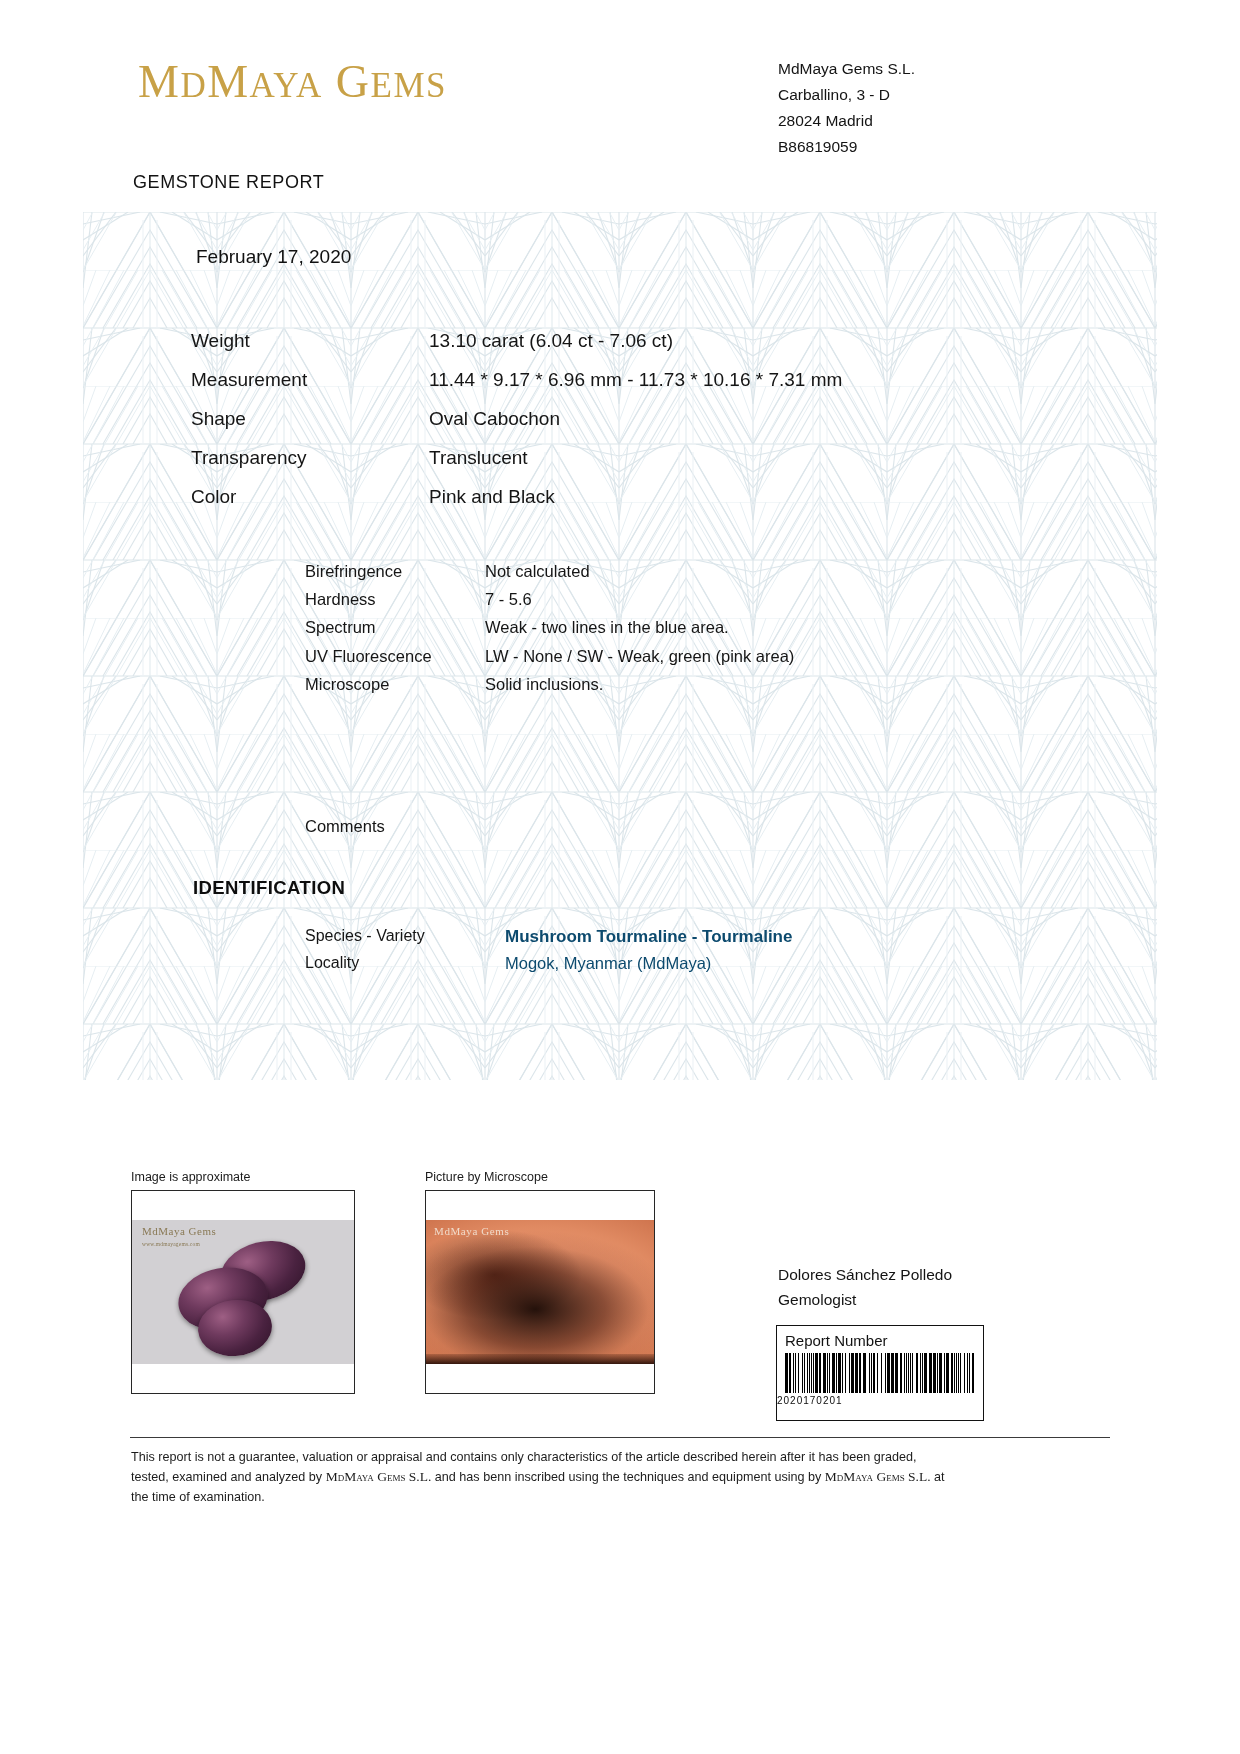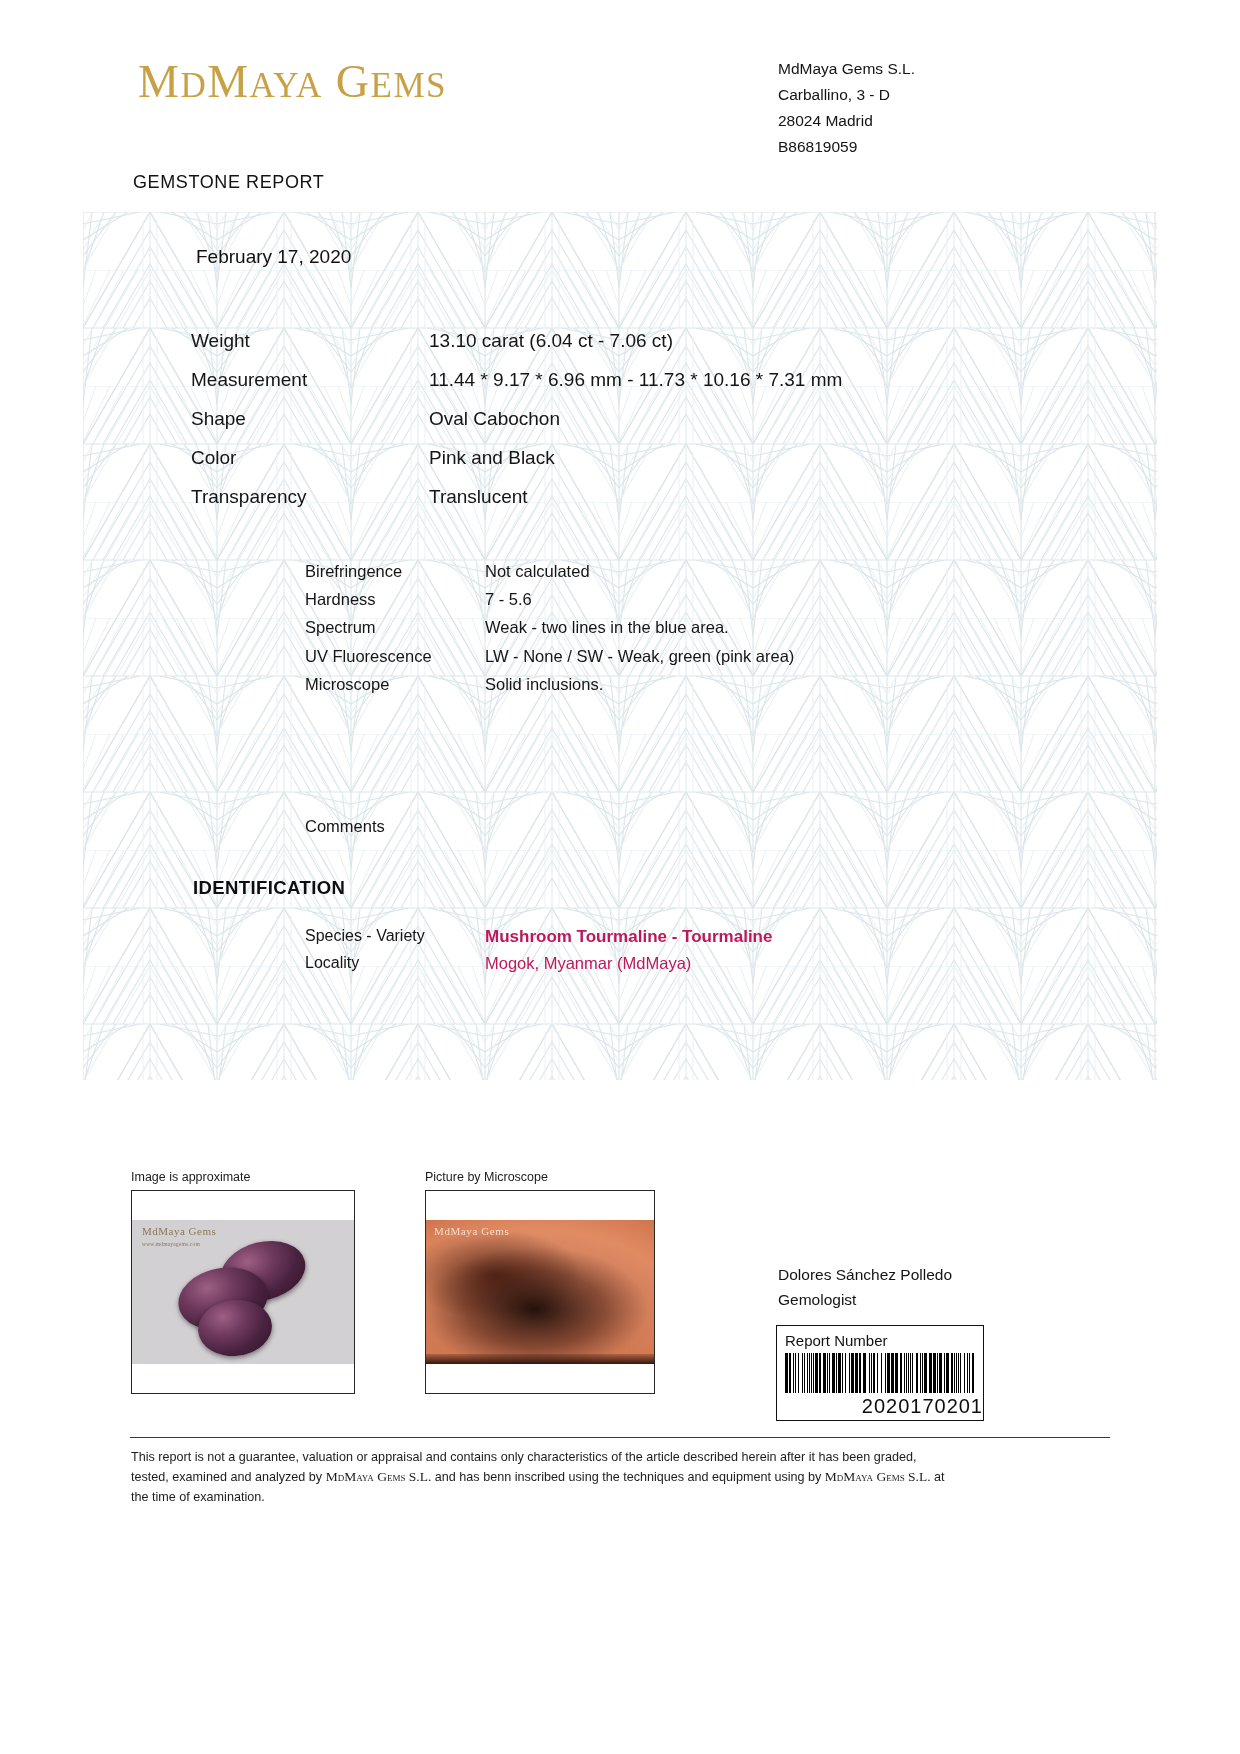--- a/index.html
+++ b/index.html
@@ -170,21 +170,22 @@
   #id-rows .lbl {
     position: absolute;
     left: 0; top: 0;
     font-size: 16px;
     color: #151515;
   }
   #id-rows .val {
     position: absolute;
     left: 180px; top: 0;
     font-size: 16.5px;
-    color: #be185d;
+    color: #0c4a6e;
+    padding-left: 20px;
   }
   #id-rows .row.strong .val {
     font-weight: bold;
     font-size: 17px;
   }
 
   
   .img-caption {
     position: absolute;
     font-size: 12.5px;
@@ -319,22 +320,22 @@
   #barcode span {
     display: block;
     height: 100%;
     background: #000;
   }
   #report-number-value {
     position: absolute;
     left: 0;
     top: 69px;
     width: 206px;
-    text-align: right;
-    font-size: 20px;
+    text-align: left;
+    font-size: 10px;
     letter-spacing: 1px;
     color: #0d0d0d;
   }
 
   
   #footer-rule {
     position: absolute;
     left: 130px;
     top: 1437px;
     width: 980px;
@@ -435,26 +436,26 @@
       </div>
       <div class="row">
         <span class="lbl">Measurement</span>
         <span class="val">11.44 * 9.17 * 6.96 mm - 11.73 * 10.16 * 7.31 mm</span>
       </div>
       <div class="row">
         <span class="lbl">Shape</span>
         <span class="val">Oval Cabochon</span>
       </div>
       <div class="row">
+        <span class="lbl">Transparency</span>
+        <span class="val">Translucent</span>
+      </div>
+      <div class="row">
         <span class="lbl">Color</span>
         <span class="val">Pink and Black</span>
-      </div>
-      <div class="row">
-        <span class="lbl">Transparency</span>
-        <span class="val">Translucent</span>
       </div>
     </div>
 
     <div id="sub-specs">
       <div class="row">
         <span class="lbl">Birefringence</span>
         <span class="val">Not calculated</span>
       </div>
       <div class="row">
         <span class="lbl">Hardness</span>

